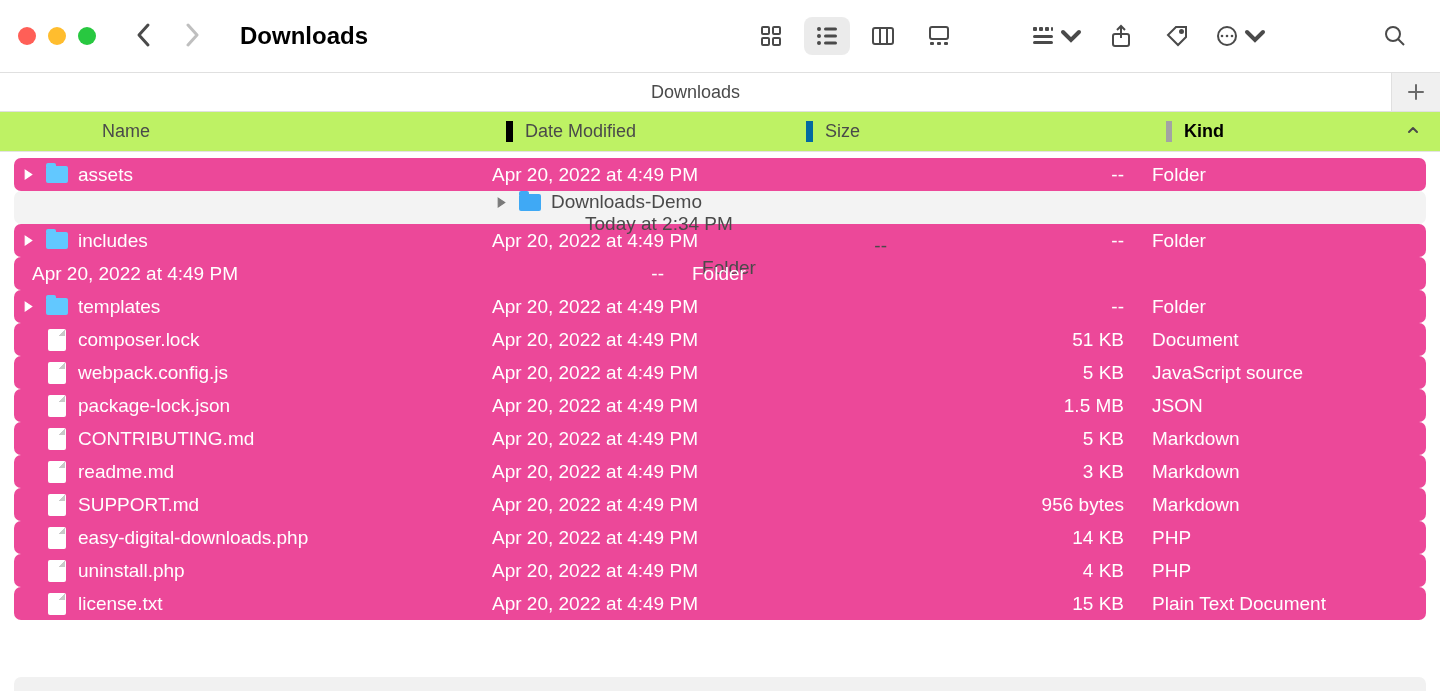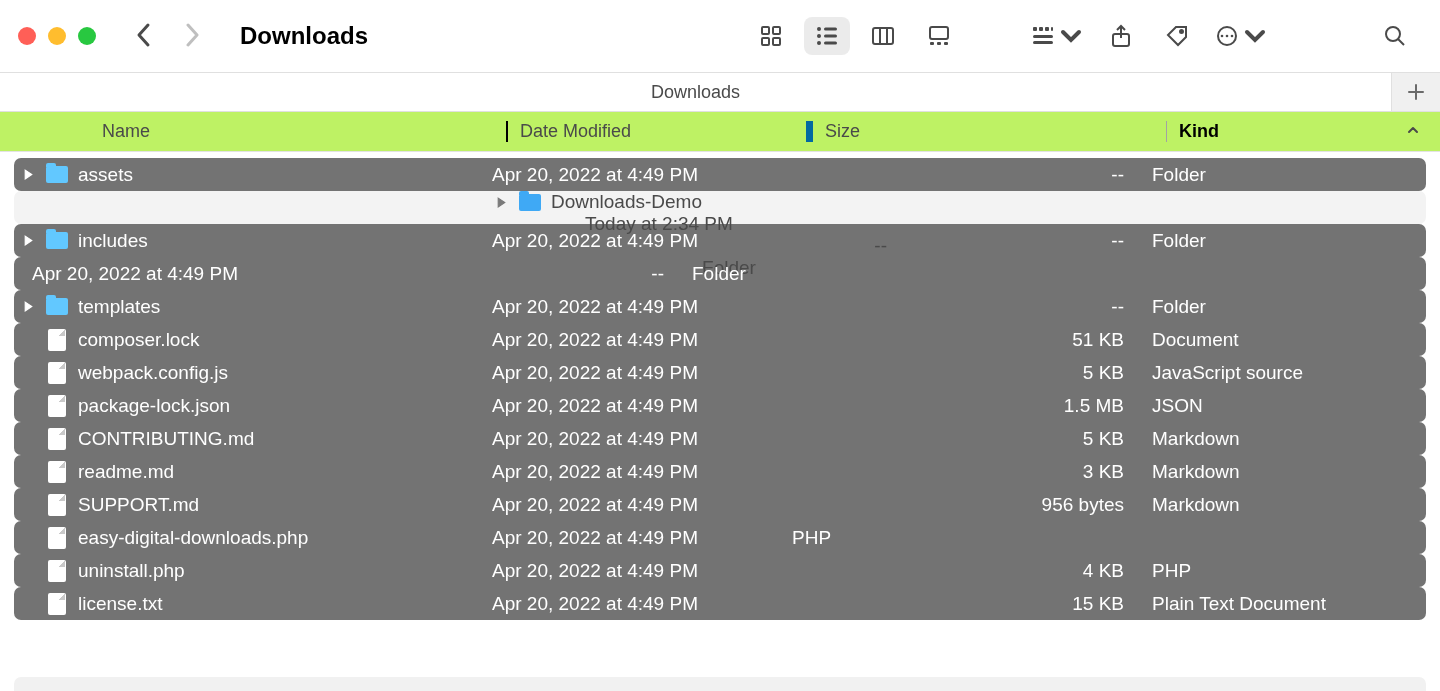--- a/index.html
+++ b/index.html
@@ -84,36 +84,36 @@
       height: 40px;
       display:flex;
       align-items:center;
       font-size:18px;
       color:#4a4a4a;
       border-bottom:1px solid #e3e3e3;
       background:#bef264;
       padding-left:28px;
     }
     .col-name { width:478px; padding-left:74px; }
-    .col-date { width:300px; border-left:2px solid #000000; padding-left:12px; }
+    .col-date { width:300px; border-left:7px solid #000000; padding-left:12px; }
     .col-size { width:360px; border-left:7px solid #0369a1; padding-left:12px; }
-    .col-kind { flex:1; border-left:1px solid #a3a3a3; padding-left:12px; font-weight:600; color:#000; display:flex; align-items:center; }
+    .col-kind { flex:1; border-left:6px solid #a3a3a3; padding-left:12px; font-weight:600; color:#000; display:flex; align-items:center; }
     .col-kind .sort-chev { margin-left:auto; margin-right:20px; }
 
     
     .file-list { padding: 6px 14px; }
     .row {
       height: 33px;
       display:flex;
       align-items:center;
       font-size: 19px;
       border-radius: 7px;
       padding-left: 6px;
     }
-    .row.selected { background:#737373; color:#fff; }
+    .row.selected { background:#ec4899; color:#fff; }
     .row.alt { background:#f3f3f3; }
     .row .cell-name  { width:460px; display:flex; align-items:center; gap:10px; }
     .row .cell-date  { width:300px; padding-left:12px; }
     .row .cell-size  { width:360px; text-align:right; padding-right:16px; }
     .row .cell-kind  { flex:1; padding-left:12px; }
 
     .disclosure { width:16px; display:flex; justify-content:center; }
     .disclosure svg { width:11px; height:11px; }
     .row.selected .disclosure svg path { stroke:#fff; fill:#fff; }
     .row:not(.selected) .disclosure svg path { stroke:#7a7a7a; fill:#7a7a7a; }
@@ -443,20 +443,21 @@
     </div>
     <div class="row selected">
       <div class="cell-name">
         <span class="disclosure"></span>
         <span class="ficon">
           <span class="file-icon"></span>
         </span>
         <span>easy-digital-downloads.php</span>
       </div>
       <div class="cell-date">Apr 20, 2022 at 4:49 PM</div>
+      <div class="cell-size">14 KB</div>
       <div class="cell-kind">PHP</div>
     </div>
     <div class="row selected">
       <div class="cell-name">
         <span class="disclosure"></span>
         <span class="ficon">
           <span class="file-icon"></span>
         </span>
         <span>uninstall.php</span>
       </div>

